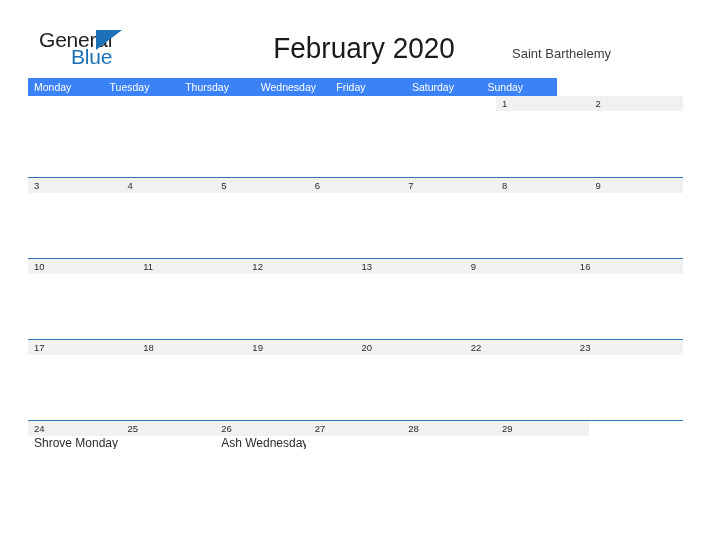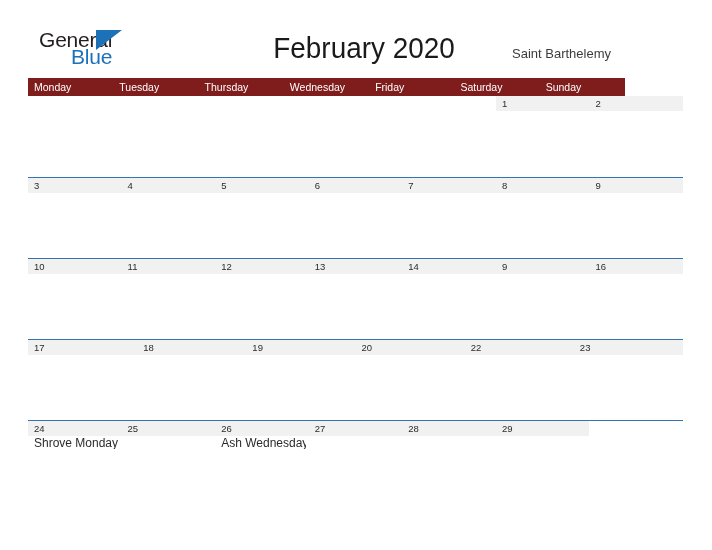--- a/index.html
+++ b/index.html
@@ -95,23 +95,23 @@
   
   .calendar {
     position: absolute;
     left: 28px;
     top: 78px;
     width: 655px;
   }
 
   .weekdays {
     display: flex;
-    width: 597px;
+    width: 529px;
     height: 18px;
-    background: #7f1d1d;
+    background: #3b82f6;
   }
   .weekday {
     flex: 1 1 0;
     box-sizing: border-box;
     padding-left: 6px;
     color: #ffffff;
     font-size: 10.5px;
     line-height: 18px;
     font-family: "Liberation Sans", sans-serif;
     white-space: nowrap;
@@ -289,24 +289,20 @@
             <div class="day">
               <div class="band"></div>
               <div class="day-number">12</div>
             </div>
             <div class="day">
               <div class="band"></div>
               <div class="day-number">13</div>
             </div>
             <div class="day">
               <div class="band"></div>
-              <div class="day-number">14</div>
-            </div>
-            <div class="day">
-              <div class="band"></div>
               <div class="day-number">9</div>
             </div>
             <div class="day">
               <div class="band"></div>
               <div class="day-number">16</div>
             </div>
           </div>
         </div>
         <div class="week">
           <div class="week-topline"></div>

